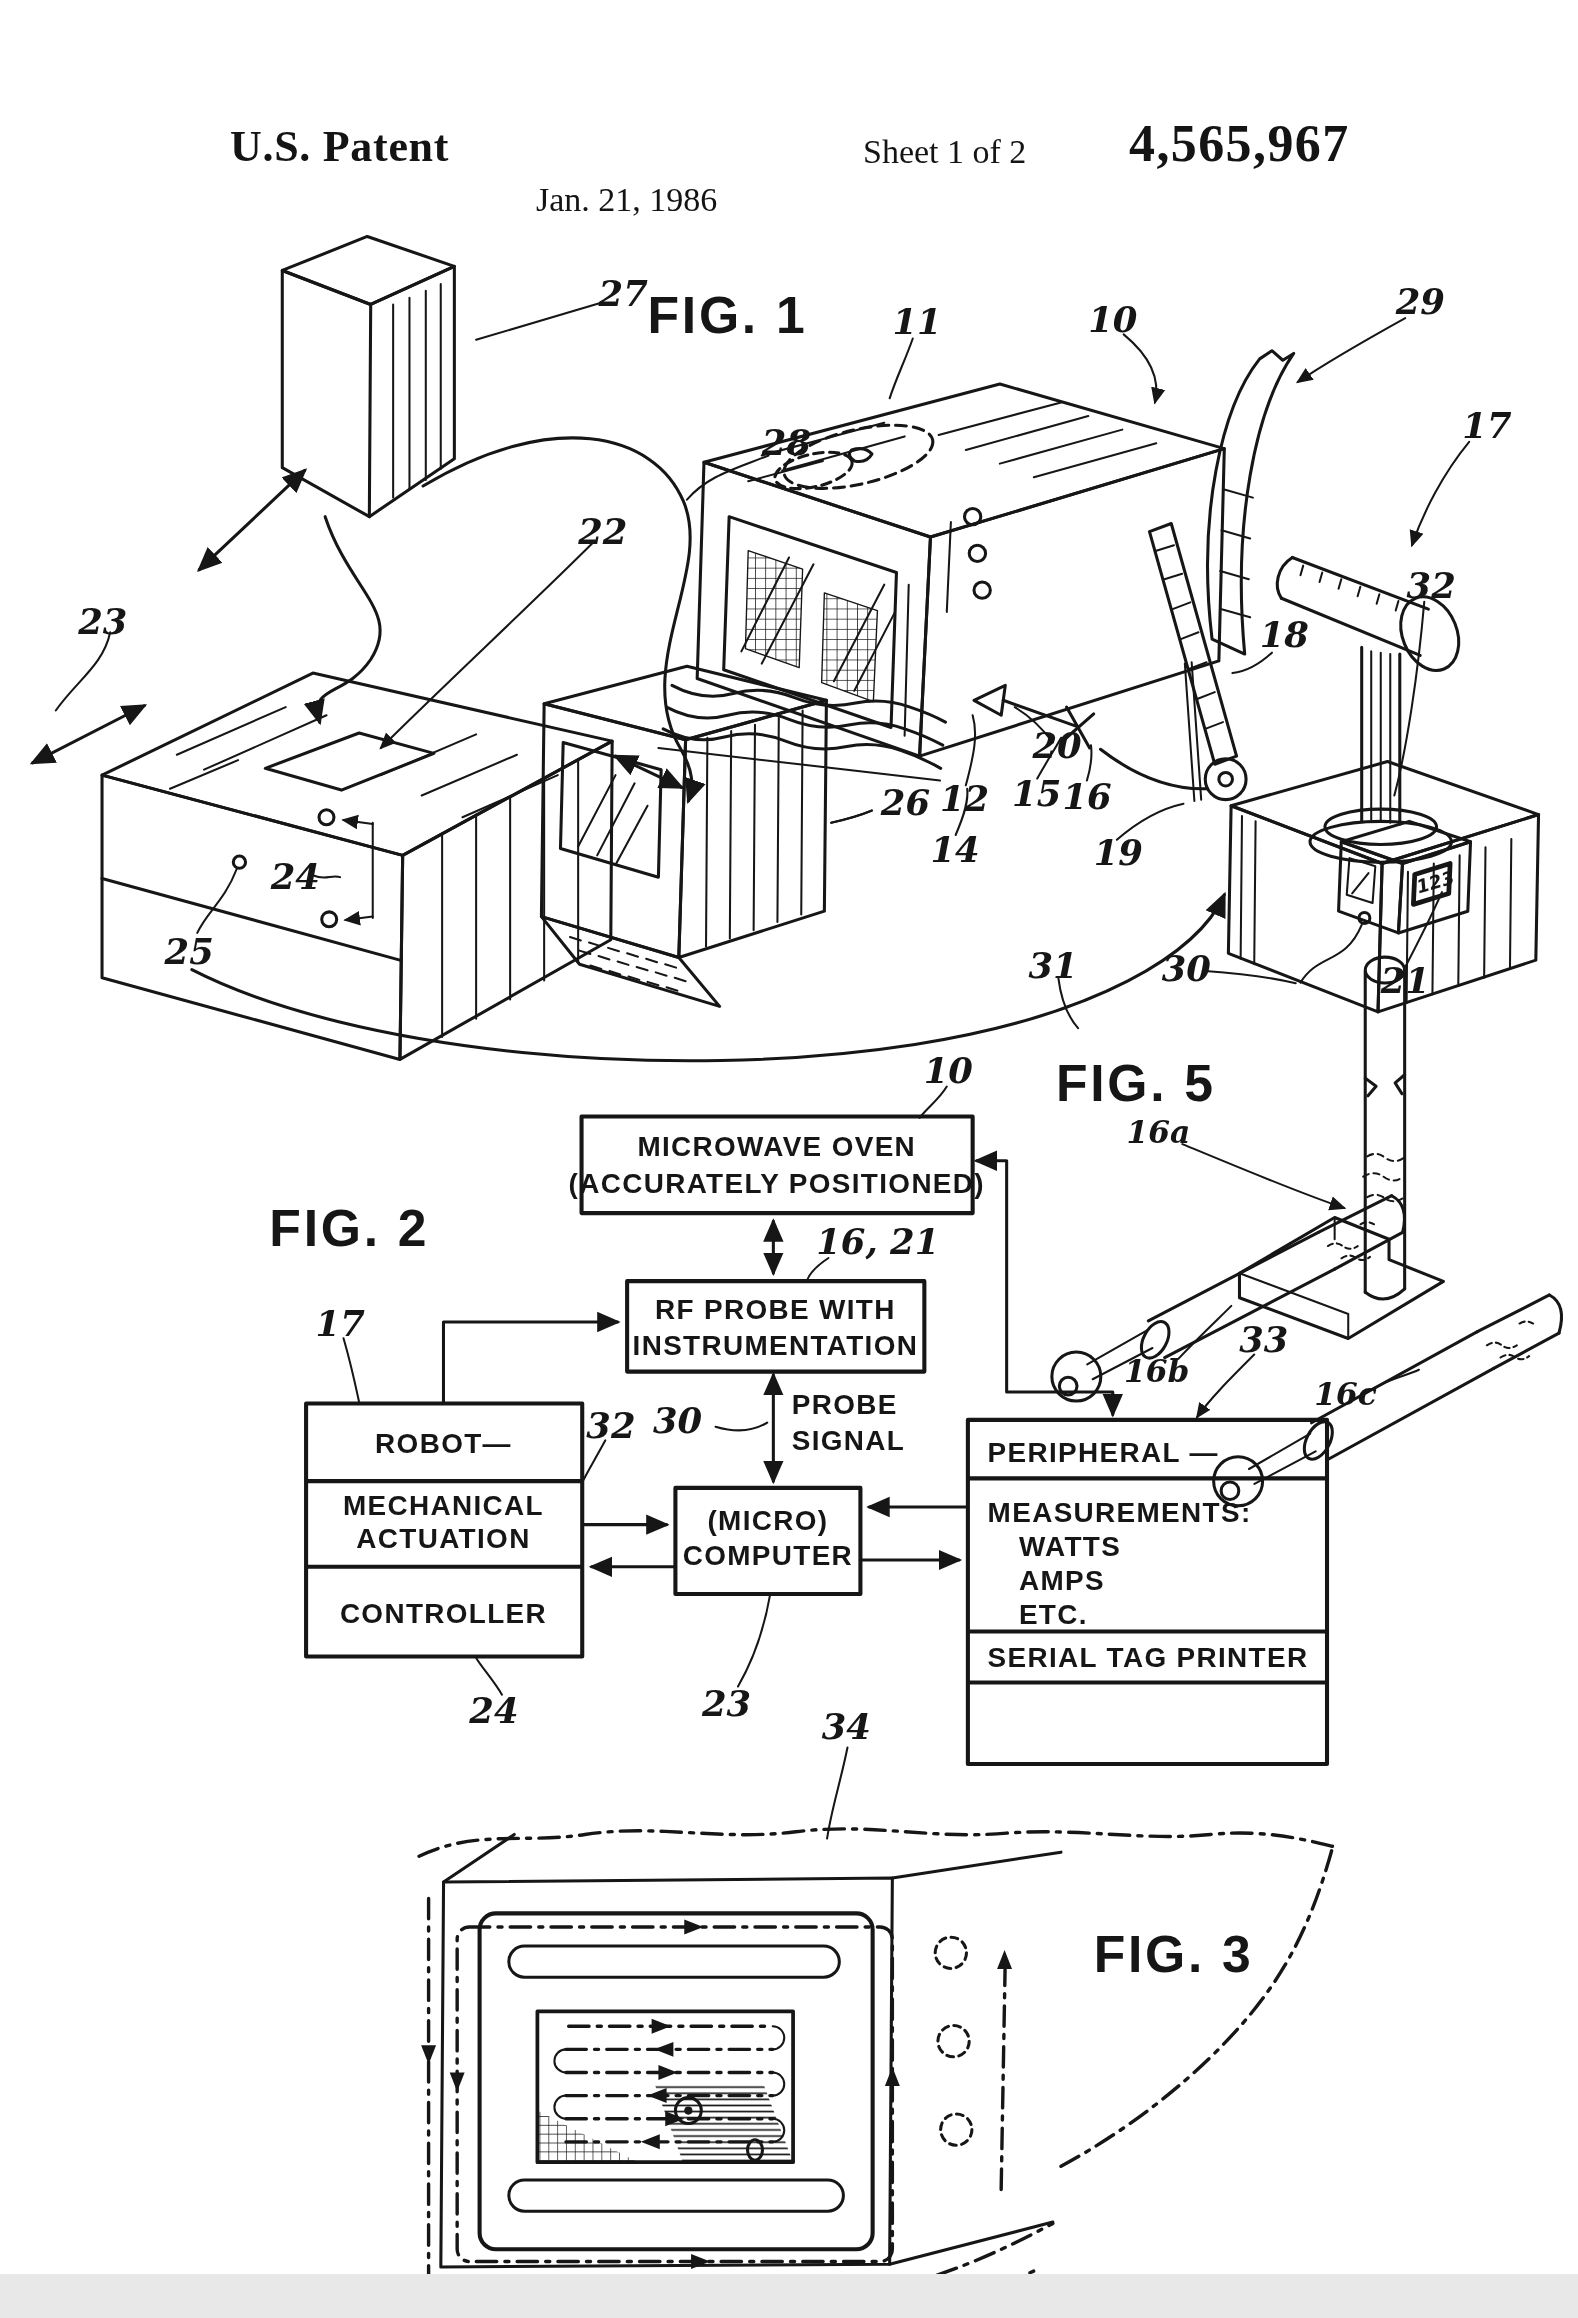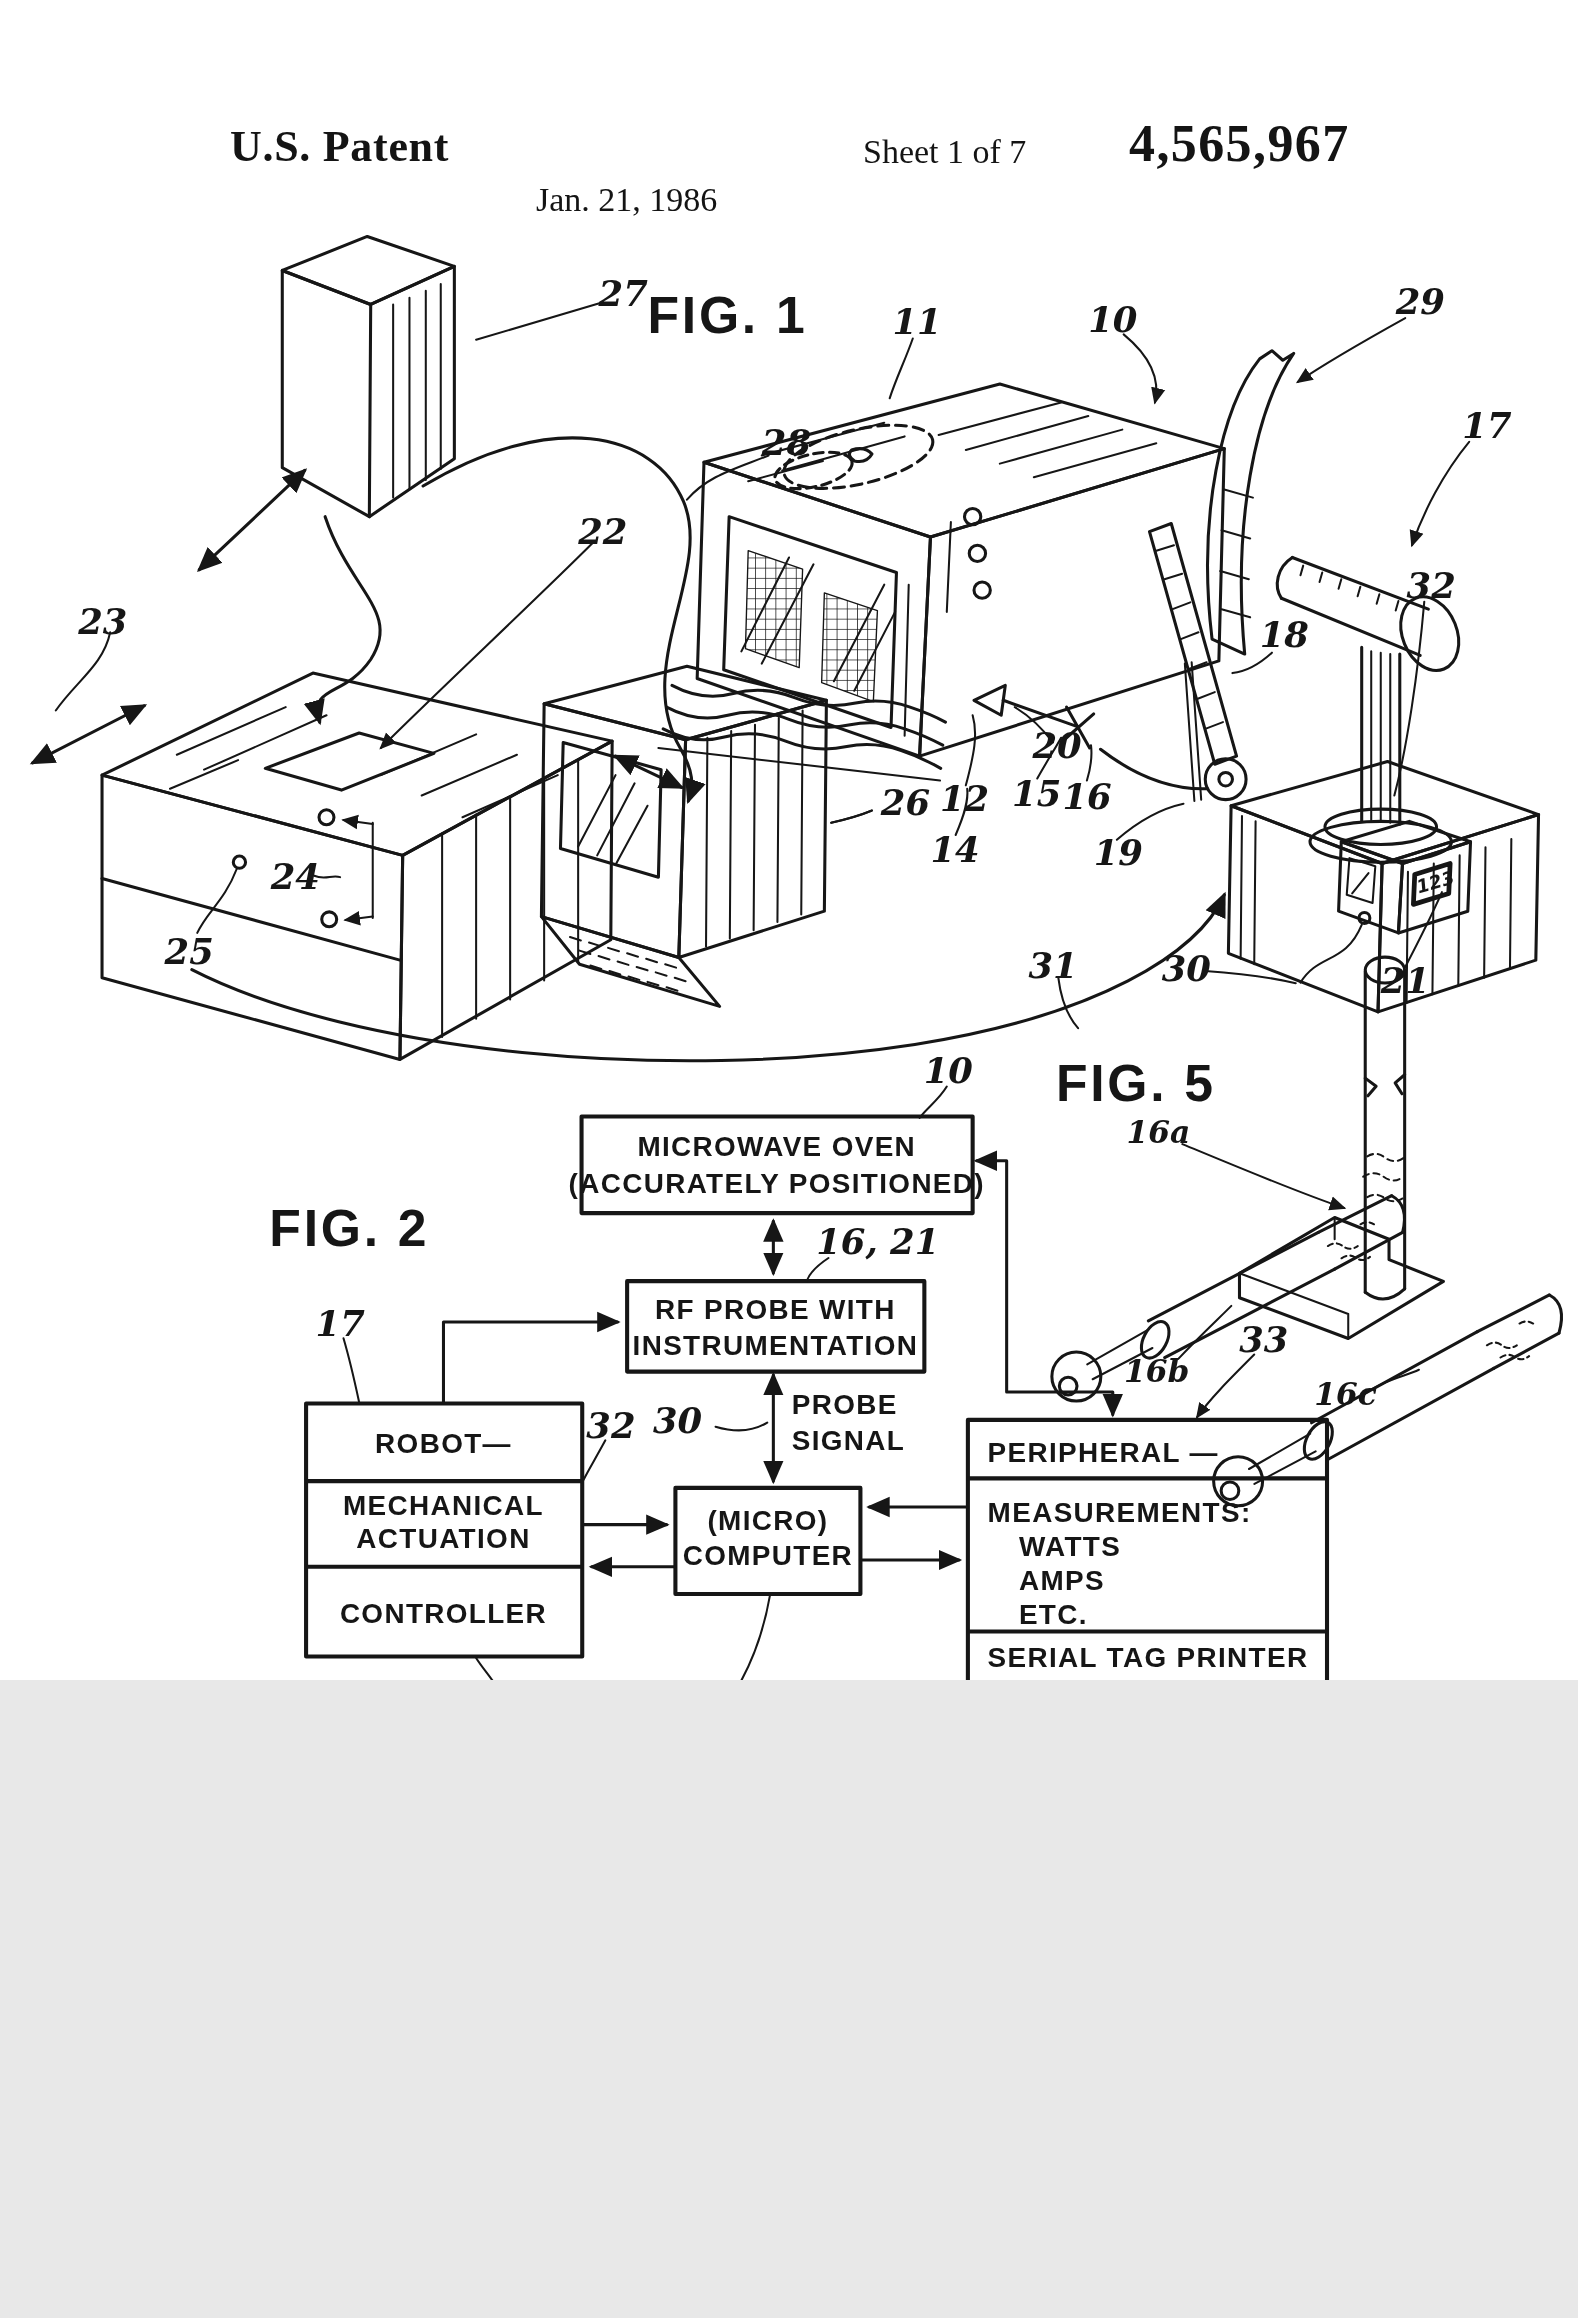--- a/index.html
+++ b/index.html
@@ -1,16 +1,16 @@
 <!DOCTYPE html>
 <html style="font-size:11px"><head>
 <meta charset="utf-8">
 <style>
   html,body{margin:0;padding:0;background:#e8e8e8;}
-  #page{position:relative;width:1578px;height:1680px;background:#ffffff;overflow:hidden;
+  #page{position:relative;width:1578px;height:2274px;background:#ffffff;overflow:hidden;
         font-family:"Liberation Serif",serif;color:#141414;}
   .hdr{position:absolute;white-space:nowrap;}
   #h-patent{left:230px;top:121px;font-size:44px;font-weight:bold;letter-spacing:0.7px;}
   #h-date{left:536px;top:133px;font-size:34px;margin-top:48px;}
   #h-sheet{left:863px;top:133px;font-size:34px;}
   #h-number{left:1129px;top:114px;font-size:52px;font-weight:bold;letter-spacing:1.4px;}
   svg{position:absolute;left:0;overflow:visible;}
   .ln{stroke:#161616;stroke-width:4.5;fill:none;stroke-linecap:round;stroke-linejoin:round;}
   .bx{stroke:#161616;stroke-width:6;fill:none;stroke-linejoin:round;}
   .thin{stroke:#161616;stroke-width:3;fill:none;stroke-linecap:round;}
@@ -23,21 +23,21 @@
   .mid{text-anchor:middle;}
   .disp{font:italic 700 27px "DejaVu Sans",sans-serif;fill:#161616;stroke:none;}
 </style>
 </head>
 <body>
 
 <div id="page">
 
   <div class="hdr" id="h-patent">U.S. Patent</div>
   <div class="hdr" id="h-date">Jan. 21, 1986</div>
-  <div class="hdr" id="h-sheet">Sheet 1 of 7</div>
+  <div class="hdr" id="h-sheet">Sheet 1 of 2</div>
   <div class="hdr" id="h-number">4,565,967</div>
 
   <svg style="top:231px" width="1578" height="823" viewBox="0 0 2320 1210">
     <defs>
       <marker id="a1" viewBox="0 0 12 12" refX="10" refY="6" markerWidth="8.5" markerHeight="8.5" orient="auto-start-reverse">
         <path d="M0,1 L11.5,6 L0,11 Z" fill="#161616"></path>
       </marker>
       <pattern id="f1mesh" width="15" height="15" patternUnits="userSpaceOnUse">
         <path d="M0,0 H15 M0,0 V15" stroke="#161616" stroke-width="2.2" fill="none"></path>
       </pattern>

